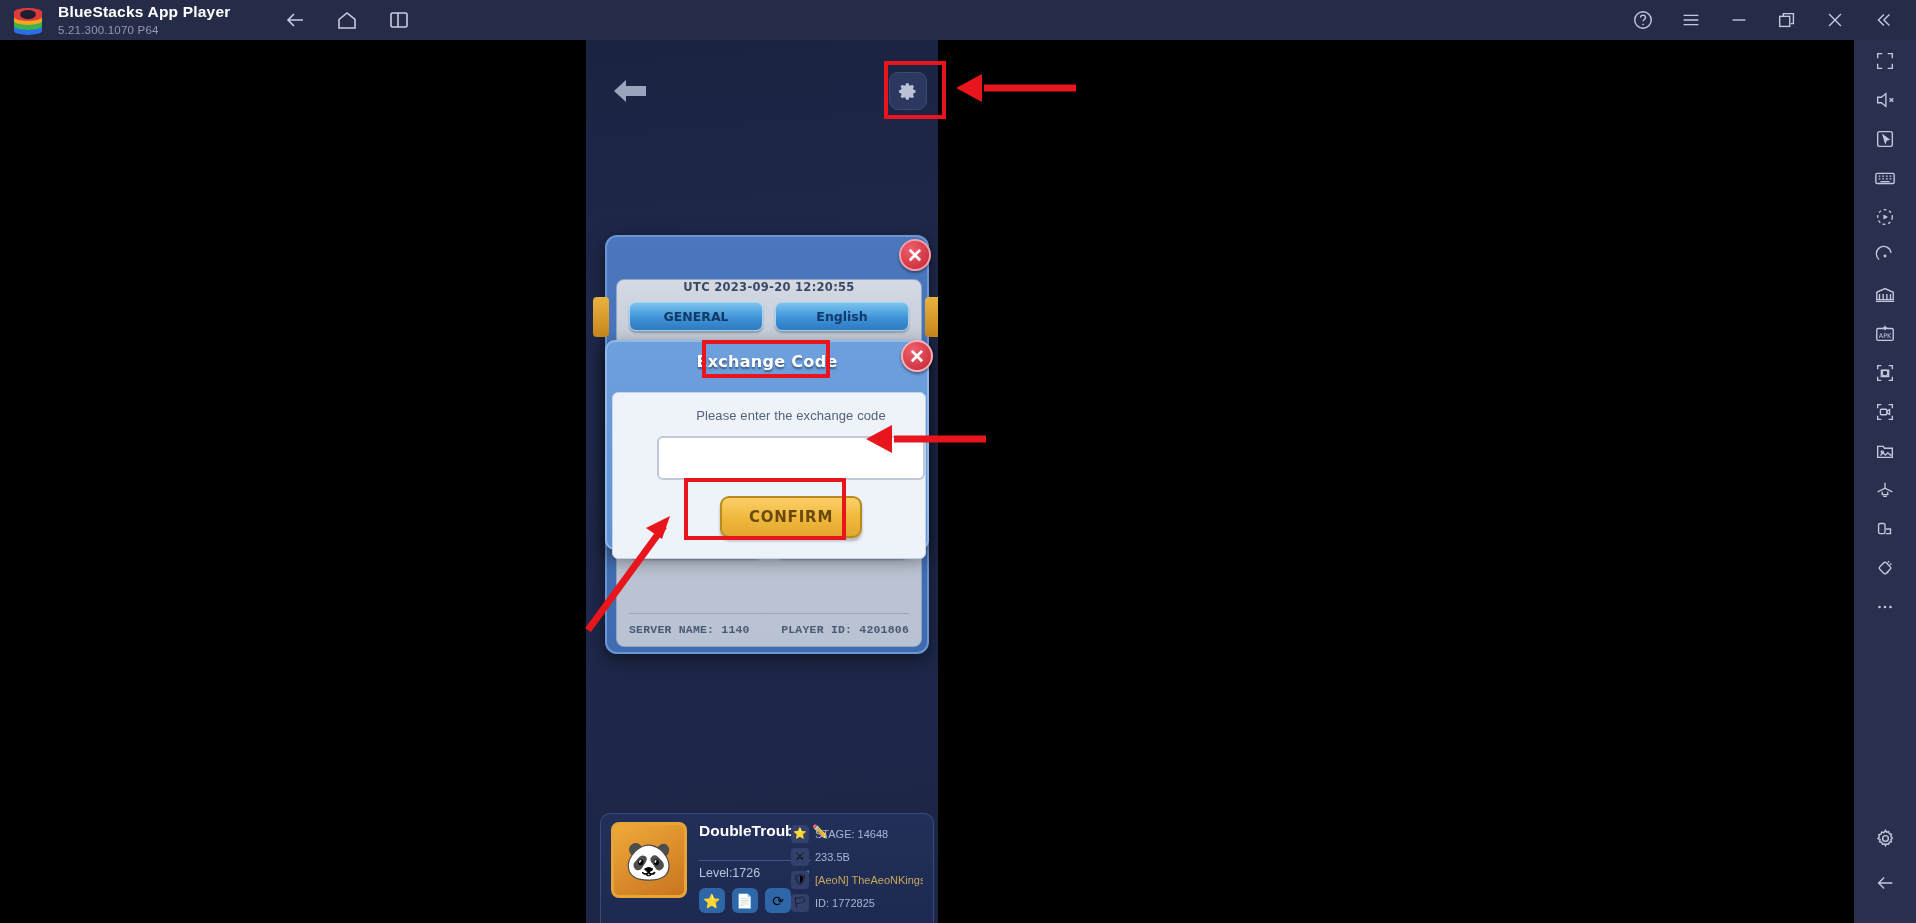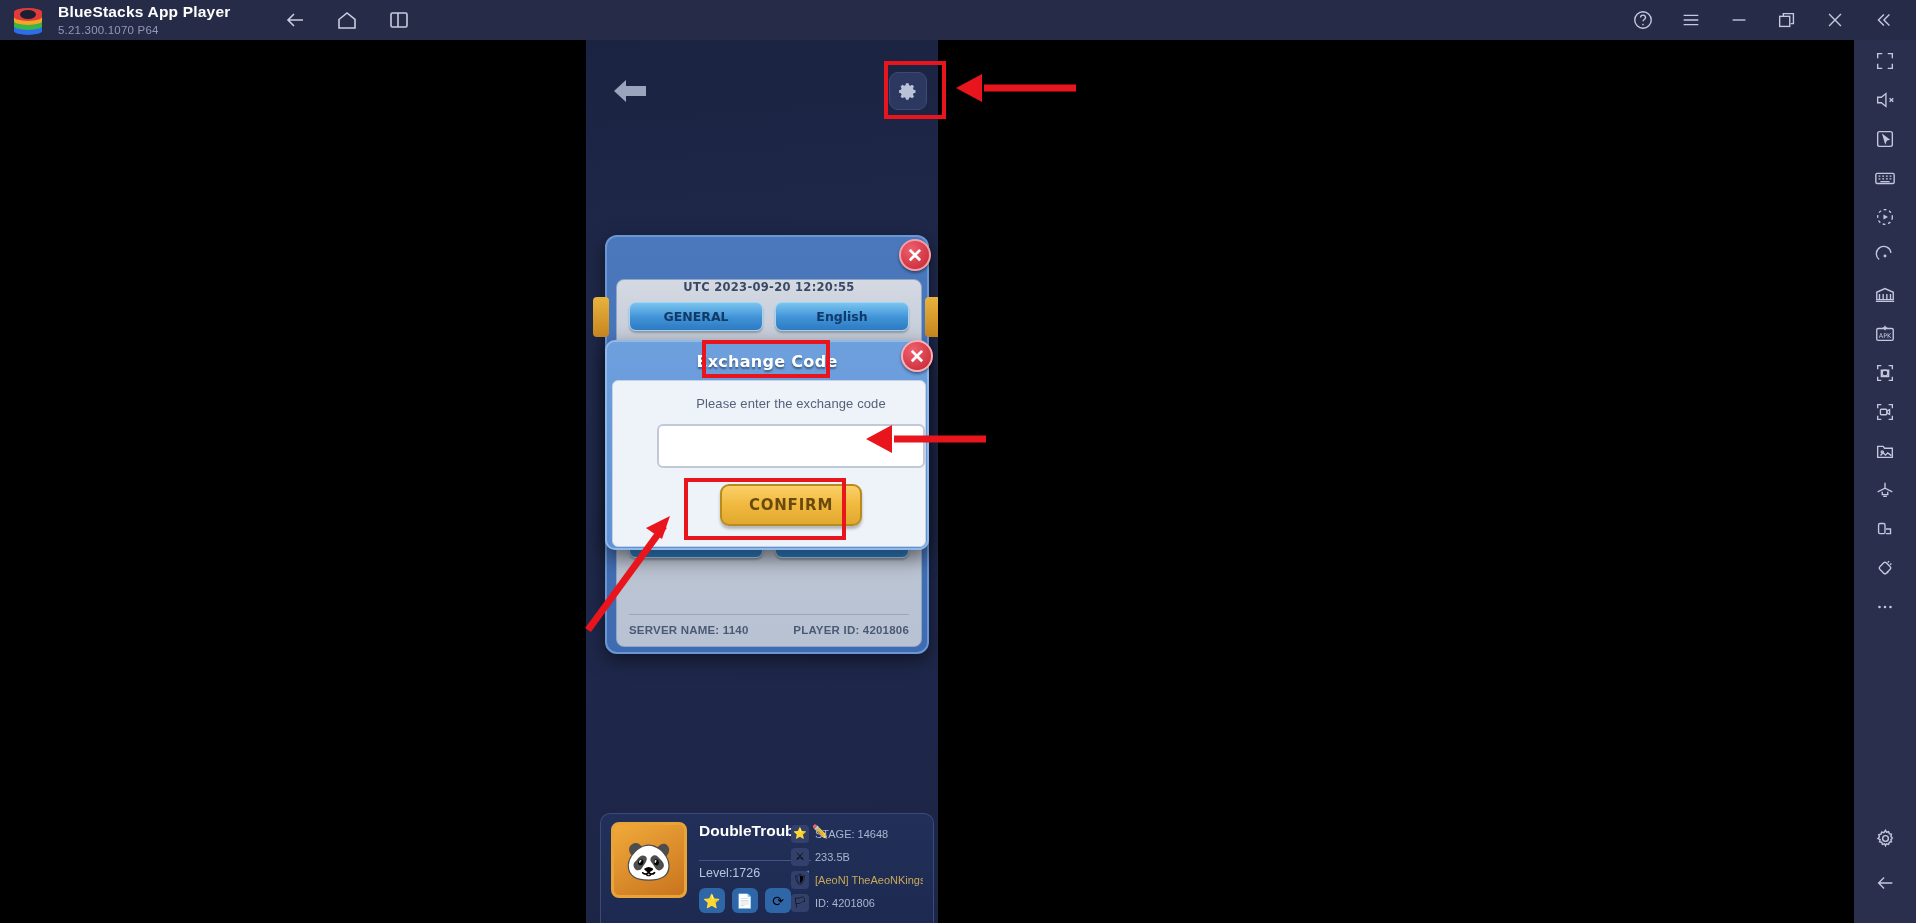--- a/index.html
+++ b/index.html
@@ -92,21 +92,21 @@
     background: linear-gradient(180deg,#79c4ef 0%, #3f92d6 55%, #2f7cc4 100%);
     border: 1px solid #9fd6f5; display: flex; align-items: center; justify-content: center;
     color: #123a66; font-size: 12.5px; font-weight: bold; cursor: pointer;
     box-shadow: 0 2px 2px rgba(0,0,0,.25); font-family: "DejaVu Sans", sans-serif;
   }
   .gbtn.en { color: #0f3a6b; }
   .settings-footer {
     position: absolute; left: 12px; right: 12px; bottom: 10px;
     border-top: 1px solid #9aa6bb; padding-top: 9px;
     display: flex; justify-content: space-between;
-    color: #4b5a74; font-size: 11.5px; font-weight: bold; letter-spacing: .2px;
+    color: #4b5a74; font-size: 11.5px; font-weight: bold; letter-spacing: .2px; font-family: Liberation Mono, monospace;
   }
   .side-tab {
     position: absolute; width: 16px; height: 40px; background: linear-gradient(180deg,#e8b23e,#c8861f);
     top: 60px; border-radius: 4px;
   }
   .side-tab.l { left: -14px; } .side-tab.r { right: -14px; }
 
   
   .exchange {
     position: absolute; left: 19px; top: 300px; width: 324px; height: 210px;
@@ -120,21 +120,21 @@
     text-shadow: 0 2px 2px rgba(0,0,0,.45); font-family: "DejaVu Sans", sans-serif;
   }
   .ex-close {
     position: absolute; right: -6px; top: -2px; width: 32px; height: 32px; border-radius: 50%;
     background: radial-gradient(circle at 35% 30%, #f0616f, #c4232f);
     border: 2px solid #f7b0b6; display: flex; align-items: center; justify-content: center;
     cursor: pointer; box-shadow: 0 2px 3px rgba(0,0,0,.4);
   }
   .ex-close span { color: #fff; font-size: 19px; font-weight: bold; line-height: 1; }
   .ex-body {
-    position: absolute; left: 5px; top: 38px; width: 314px; height: 167px;
+    position: absolute; left: 5px; top: 50px; width: 314px; height: 167px;
     background: #eef2f9; border-radius: 6px; border: 1px solid #c6d2e4; padding-left: 44px;
   }
   .ex-hint {
     text-align: center; color: #55627a; font-size: 13px; padding-top: 15px; letter-spacing: .1px;
   }
   .ex-input {
     margin: 13px auto 0 auto; width: 268px; height: 44px;
     background: #fff; border: 2px solid #c2c9d6; border-radius: 6px;
     display: block; font-size: 14px; padding: 0 10px; color: #222;
     font-family: "Liberation Sans", sans-serif;
@@ -450,21 +450,21 @@
         <div class="pstat">
           <span class="sq">⚔</span>
           <span class="tx">233.5B</span>
         </div>
         <div class="pstat">
           <span class="sq">🛡</span>
           <span class="tx guild">[AeoN] TheAeoNKings</span>
         </div>
         <div class="pstat">
           <span class="sq">🏳</span>
-          <span class="tx">ID: 4201806</span>
+          <span class="tx">ID: 1772825</span>
         </div>
       </div>
     </div>
   </div>
 
   <div class="hl" style="left:884px; top:61px; width:62px; height:58px;"></div>
   <div class="hl" style="left:702px; top:340px; width:128px; height:38px;"></div>
   <div class="hl" style="left:684px; top:478px; width:162px; height:62px;"></div>
 
   <svg class="arrow" style="left:948px; top:70px;" width="130" height="40" viewBox="0 0 130 40">

